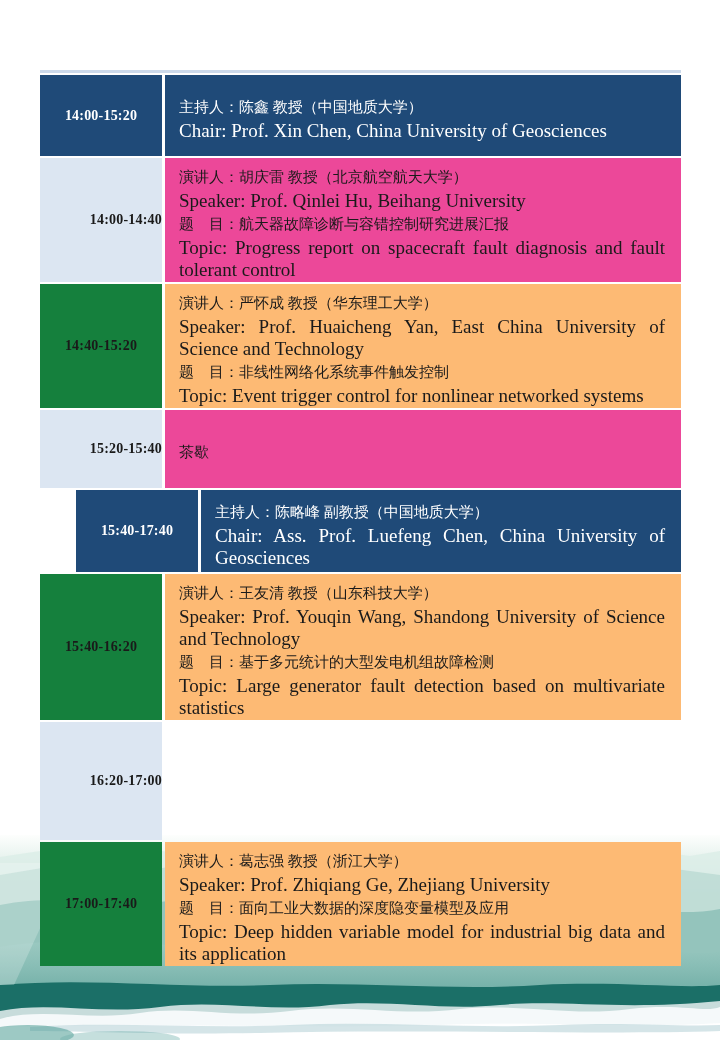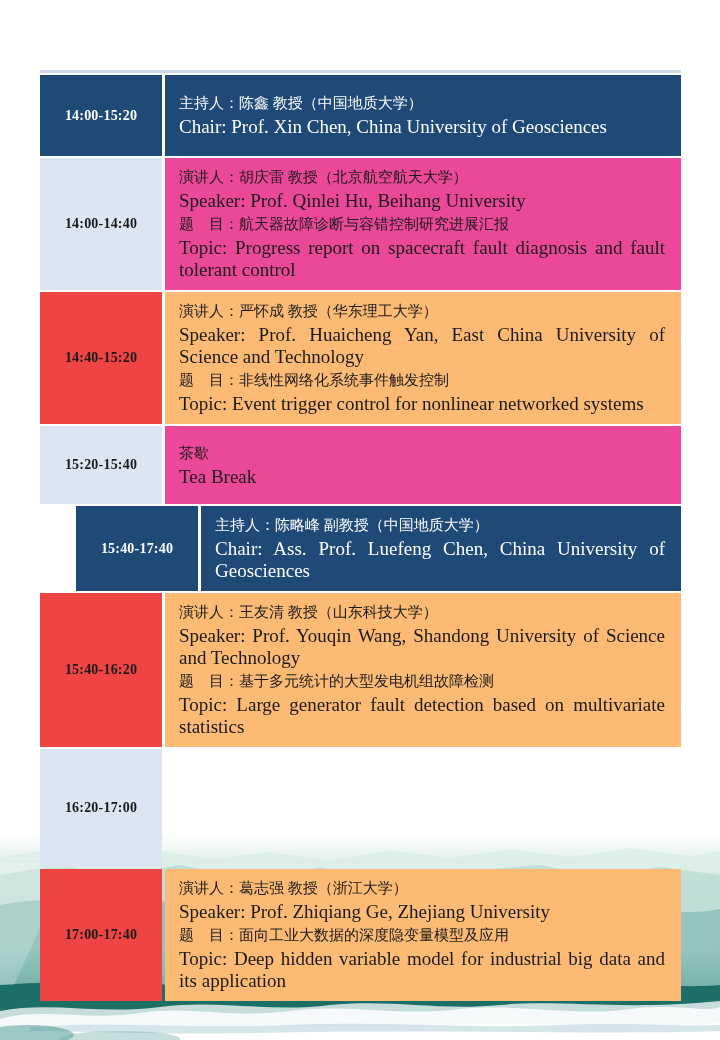--- a/index.html
+++ b/index.html
@@ -58,43 +58,43 @@
     justify-content: center;
     font-weight: bold;
     font-size: 14px;
     letter-spacing: 0.2px;
   }
   .cell.content {
     flex: 1 1 auto;
     display: flex;
     flex-direction: column;
     justify-content: center;
-    padding: 7px 16px 9px 14px;
+    padding: 7px 16px 1px 14px;
   }
   .cell.content p {
     margin: 0;
   }
   p.cn {
     font-size: 15px;
     line-height: 25px;
   }
   p.en {
     font-size: 19px;
     line-height: 22px;
     text-align: justify;
   }
 
   
   .row.chair .cell {
     background: #1f4a78;
     color: #ffffff;
   }
-  .row.talk-a .cell.time   { background: #dce6f2; }
+  .row.talk-a .cell.time   { background: #dce6f2; justify-content: flex-end; }
   .row.talk-a .cell.content{ background: #ec4899; }
-  .row.talk-b .cell.time   { background: #ef4444; }
+  .row.talk-b .cell.time   { background: #15803d; }
   .row.talk-b .cell.content{ background: #fdba74; }
 
   
   .r0 { min-height: 81px; border-radius: 16px; }
   .r1 { min-height: 96px; }
   .r2 { min-height: 96px; }
   .r3 { min-height: 78px; }
   .r4 { min-height: 82px; margin-left: 36px; }
   .r5 { min-height: 100px; }
   .r6 { min-height: 118px; }
@@ -179,21 +179,20 @@
         <p class="en">Topic: Event trigger control for nonlinear networked systems</p>
       </div>
     </div>
 
     <div class="row talk-a r3">
       <div class="cell time">
         <span>15:20-15:40</span>
       </div>
       <div class="cell content">
         <p class="cn">茶歇</p>
-        <p class="en">Tea Break</p>
       </div>
     </div>
 
     <div class="row chair r4">
       <div class="cell time">
         <span>15:40-17:40</span>
       </div>
       <div class="cell content">
         <p class="cn">主持人：陈略峰 副教授（中国地质大学）</p>
         <p class="en">Chair: Ass. Prof. Luefeng Chen, China University of Geosciences</p>

